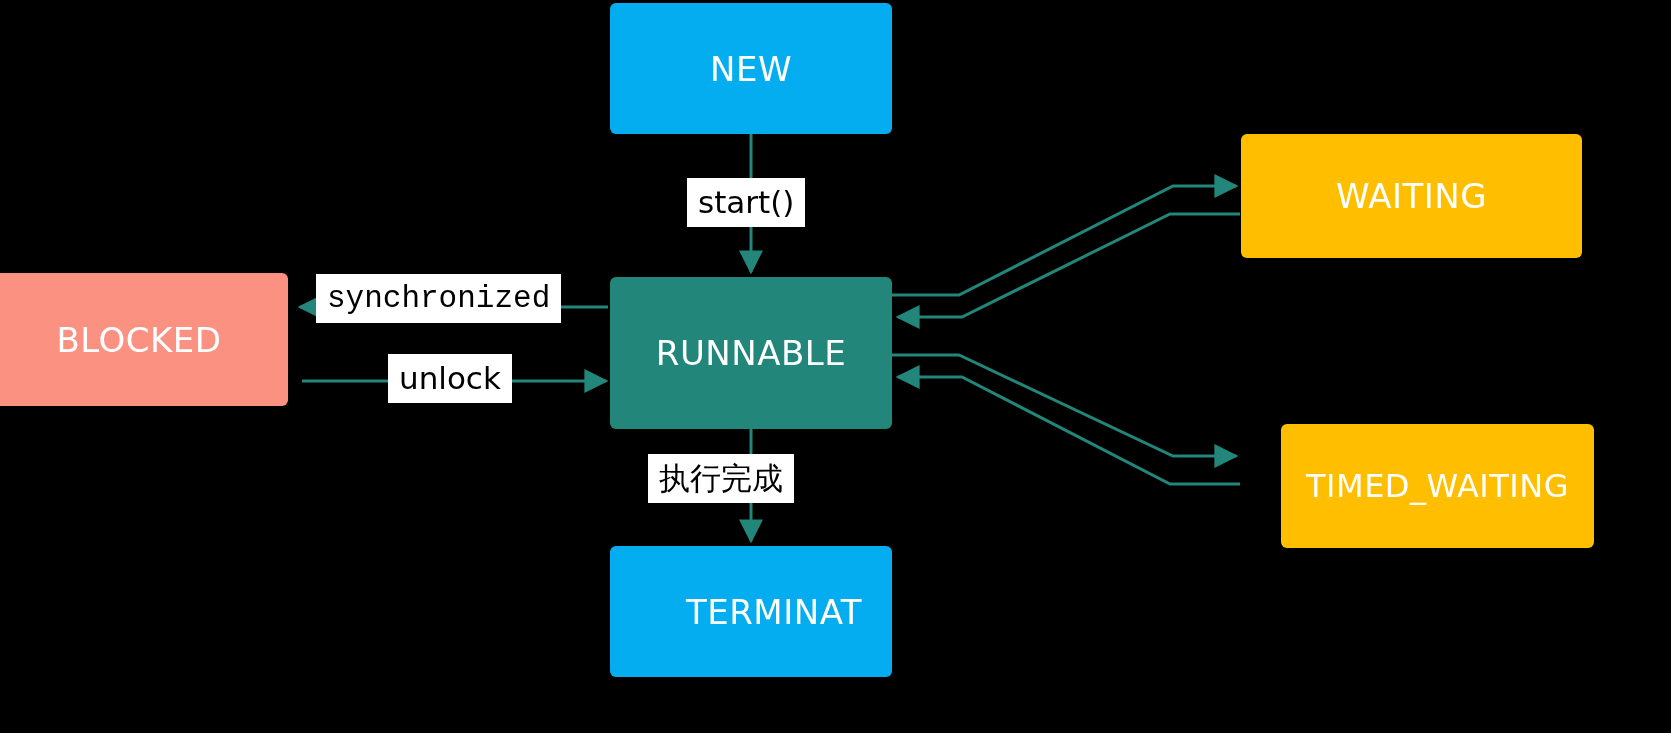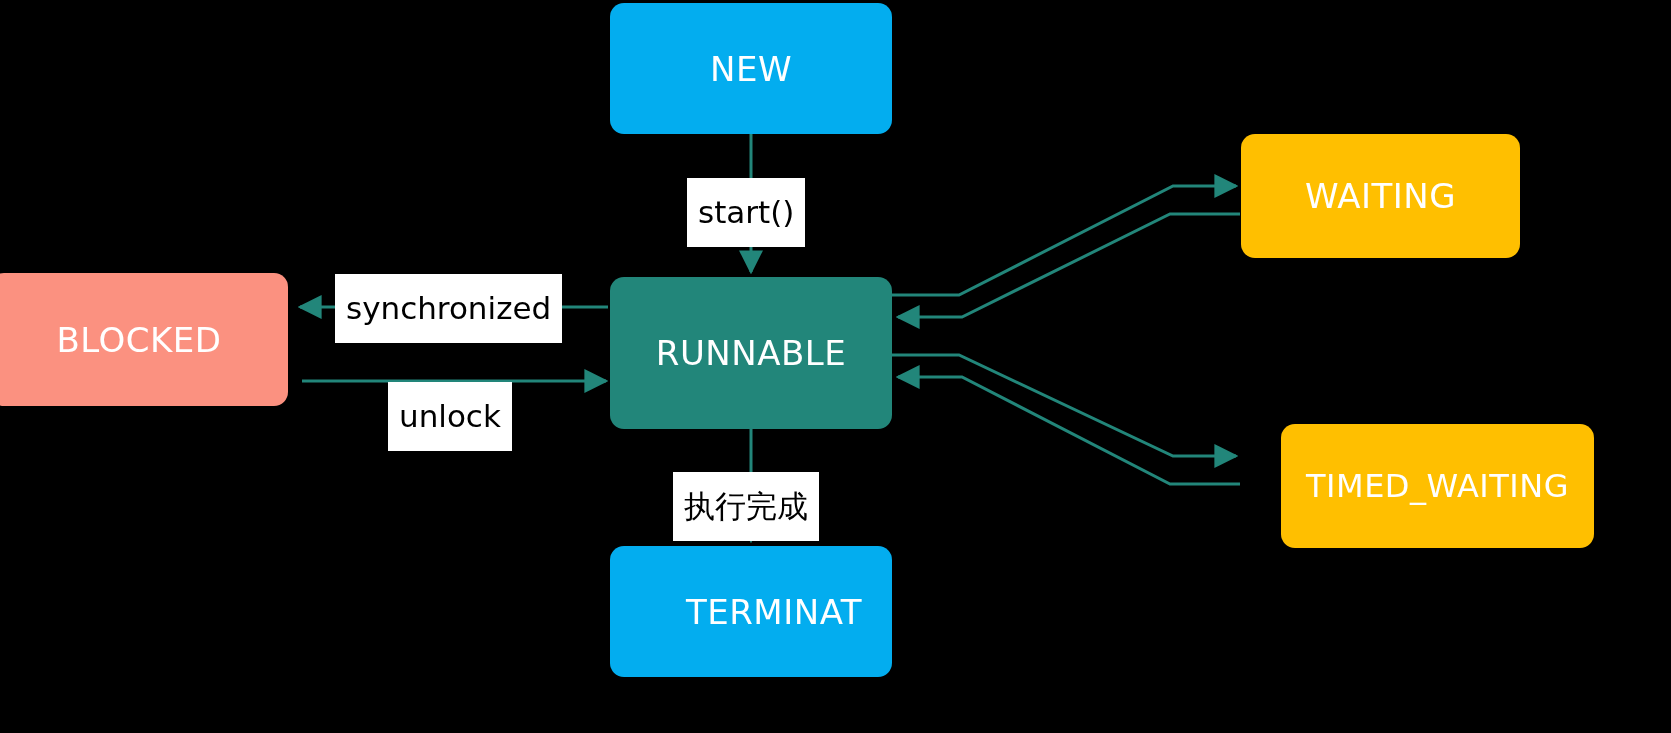--- a/index.html
+++ b/index.html
@@ -23,51 +23,51 @@
     top: 0;
     width: 1671px;
     height: 733px;
   }
   .node {
     position: absolute;
     display: flex;
     align-items: center;
     justify-content: center;
     box-sizing: border-box;
-    border-radius: 14px;
+    border-radius: 6px;
     color: #ffffff;
     font-weight: 400;
     letter-spacing: 0.5px;
     text-align: center;
     line-height: 1;
   }
   .node-new      { left: 610px;  top: 3px;   width: 282px; height: 131px; background: #03ADEF; font-size: 34px; }
   .node-runnable { left: 610px;  top: 277px; width: 282px; height: 152px; background: #22867A; font-size: 34px; }
   .node-blocked  { left: -10px;  top: 273px; width: 298px; height: 133px; background: #FB9180; font-size: 34px; }
-  .node-waiting  { left: 1241px; top: 134px; width: 279px; height: 124px; background: #FFBF00; font-size: 34px; }
+  .node-waiting  { left: 1241px; top: 134px; width: 341px; height: 124px; background: #FFBF00; font-size: 34px; }
   .node-timed    { left: 1241px; top: 424px; width: 313px; height: 124px; background: #FFBF00; font-size: 32px; margin-left: 40px; }
   .node-terminat { left: 610px;  top: 546px; width: 282px; height: 131px; background: #03ADEF; font-size: 34px; padding-left: 46px; }
 
   .edge-label {
     position: absolute;
     background: #ffffff;
     color: #000000;
     font-size: 31px;
     line-height: 1;
-    padding: 19px 11px;
+    padding: 9px 11px;
     box-sizing: border-box;
     white-space: nowrap;
     display: flex;
     align-items: center;
     justify-content: center;
   }
   .lbl-start  { left: 687px; top: 178px; }
-  .lbl-sync   { left: 335px; top: 274px; }
-  .lbl-unlock { left: 388px; top: 354px; margin-top: 28px; }
-  .lbl-done   { left: 673px; top: 454px; margin-top: 18px; }
+  .lbl-sync   { left: 316px; top: 274px; font-family: Liberation Mono, monospace; }
+  .lbl-unlock { left: 388px; top: 354px; }
+  .lbl-done   { left: 648px; top: 454px; }
 </style>
 </head>
 <body>
 
 <div id="canvas">
 
   <svg class="edges" viewBox="0 0 1671 733" xmlns="http://www.w3.org/2000/svg">
     <defs>
       <marker id="ah" viewBox="0 0 10 10" refX="9" refY="5" markerWidth="8" markerHeight="8" orient="auto-start-reverse">
         <path d="M 0 0 L 10 5 L 0 10 z" fill="#22867A"></path>

